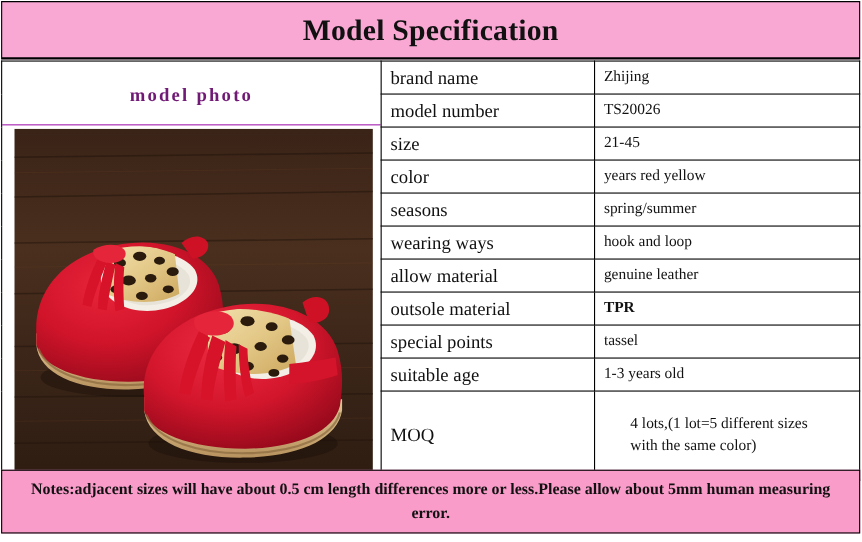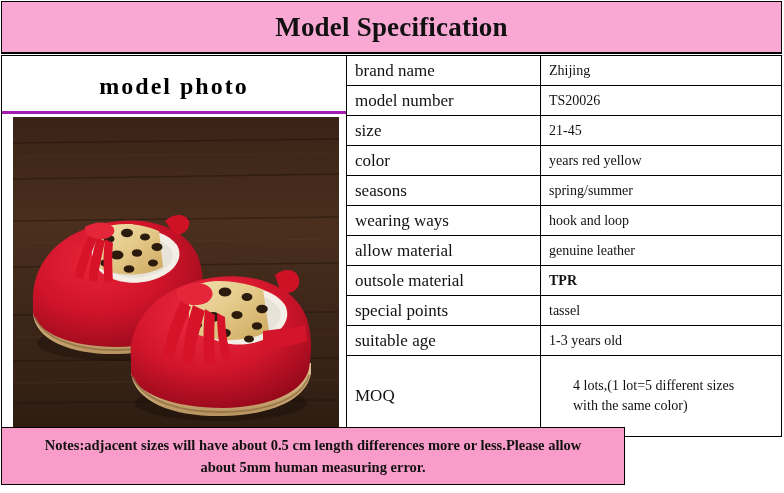--- a/index.html
+++ b/index.html
@@ -64,28 +64,28 @@
   }
 
   .photo-cell {
     width: 344px;
     padding: 0 !important;
     vertical-align: top;
     text-align: center;
   }
   .photo-head {
     height: 53px;
-    font-size: 24px;
+    font-size: 17px;
     font-weight: bold;
     letter-spacing: 2px;
-    color: #000000;
+    color: #701a75;
     display: flex;
     align-items: center;
     justify-content: center;
-    border-bottom: 3px solid #a21caf;
+    border-bottom: 1px solid #a21caf;
     box-sizing: border-box;
   }
   .photo-wrap {
     height: 317px;
     box-sizing: border-box;
     padding: 3px 6px 2px 11px;
     display: flex;
     align-items: flex-start;
     justify-content: flex-start;
   }
@@ -106,21 +106,21 @@
   .value-cell.bold-val { font-weight: bold; }
   .row-std { height: 29px; }
   .row-tall { height: 80px; }
   .value-cell .vline { display: block; line-height: 1.45; margin-left: 24px; }
 
   
   .note-band {
     position: absolute;
     left: 1px;
     top: 427px;
-    width: 624px;
+    width: 781px;
     height: 58px;
     background: #f99cc9;
     border: 1px solid #000000;
     box-sizing: border-box;
     display: flex;
     align-items: center;
     justify-content: center;
     text-align: center;
     padding: 4px 24px;
   }

